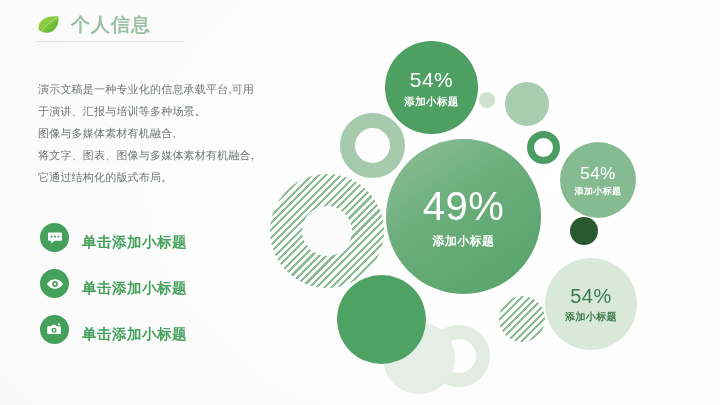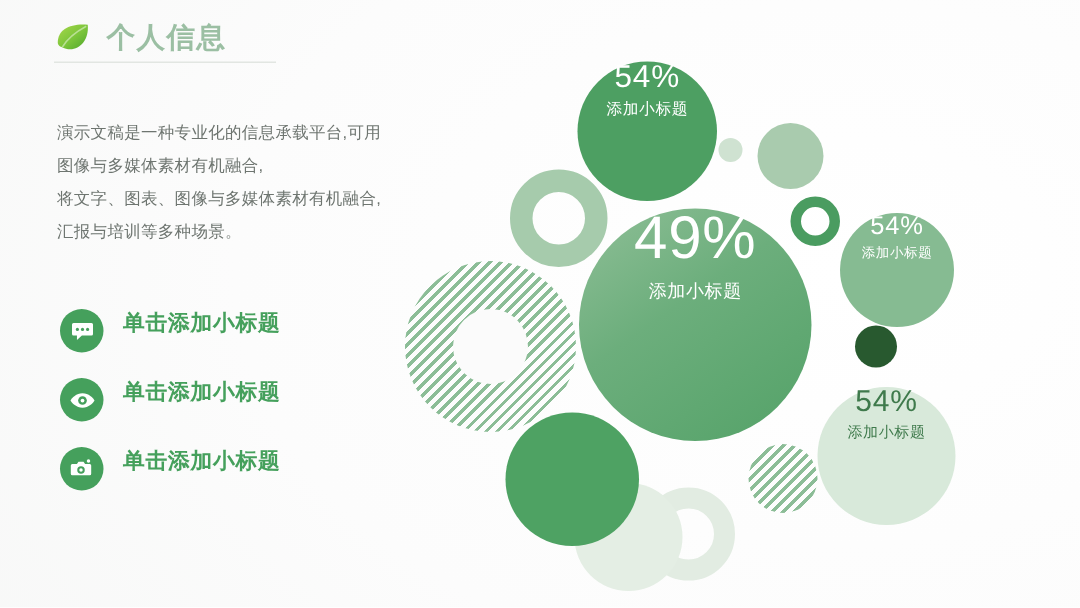--- a/index.html
+++ b/index.html
@@ -58,21 +58,21 @@
 
   
   #bullets {
     position: absolute;
     left: 40px;
     top: 206px;
     width: 240px;
   }
   .bullet-row {
     display: flex;
-    align-items: flex-start;
+    align-items: flex-end;
     height: 46px;
     gap: 13px;
   }
   .bullet-icon {
     width: 29px;
     height: 29px;
     border-radius: 50%;
     background: #45a05c;
     flex: 0 0 29px;
     display: flex;
@@ -94,29 +94,30 @@
     border-radius: 50%;
     box-sizing: border-box;
   }
   .bubble-text {
     position: absolute;
     border-radius: 50%;
     box-sizing: border-box;
     display: flex;
     flex-direction: column;
     align-items: center;
+    justify-content: center;
     text-align: center;
   }
   .pct {
     font-weight: 300;
     line-height: 1;
     letter-spacing: 0.5px;
   }
   .sub {
-    font-weight: normal;
+    font-weight: bold;
     line-height: 1;
     letter-spacing: 0.4px;
   }
 
   
   #bubble-main {
     left: 386px; top: 139px; width: 155px; height: 155px;
     background: linear-gradient(145deg, #8fbf97 0%, #6cae7c 42%, #54a268 100%);
   }
   #bubble-main .pct { font-size: 40px; color: #ffffff; }
@@ -208,23 +209,24 @@
         <path d="M2.5 16.5 C2.5 7.5 11 3.5 22.5 4.5 C23.5 15.5 16 22.5 8 20.5 C5 19.6 2.5 18.6 2.5 16.5 Z" fill="url(#leafGrad)"></path>
         <path d="M21.5 5.5 C15 9 9 13.5 5.5 19.5" stroke="#ffffff" stroke-opacity="0.45" stroke-width="1" fill="none"></path>
       </svg>
     </span>
     <span id="page-title">个人信息</span>
   </div>
   <div id="title-rule"></div>
 
   <div id="body-copy">
     <div>演示文稿是一种专业化的信息承载平台,可用</div>
+    <div>于演讲、汇报与培训等多种场景。</div>
     <div>图像与多媒体素材有机融合,</div>
     <div>将文字、图表、图像与多媒体素材有机融合,</div>
-    <div>汇报与培训等多种场景。</div>
+    <div>它通过结构化的版式布局。</div>
   </div>
 
   <div id="bullets">
 
     <div class="bullet-row">
       <span class="bullet-icon">
         <svg width="16" height="16" viewBox="0 0 16 16" aria-hidden="true">
           <path d="M2 2.4h12a1 1 0 0 1 1 1v6.3a1 1 0 0 1-1 1H7.6L4.3 13.6V10.7H2a1 1 0 0 1-1-1V3.4a1 1 0 0 1 1-1z" fill="#ffffff"></path>
           <circle cx="4.6" cy="6.6" r="1.05" fill="#45a05c"></circle>
           <circle cx="8" cy="6.6" r="1.05" fill="#45a05c"></circle>

